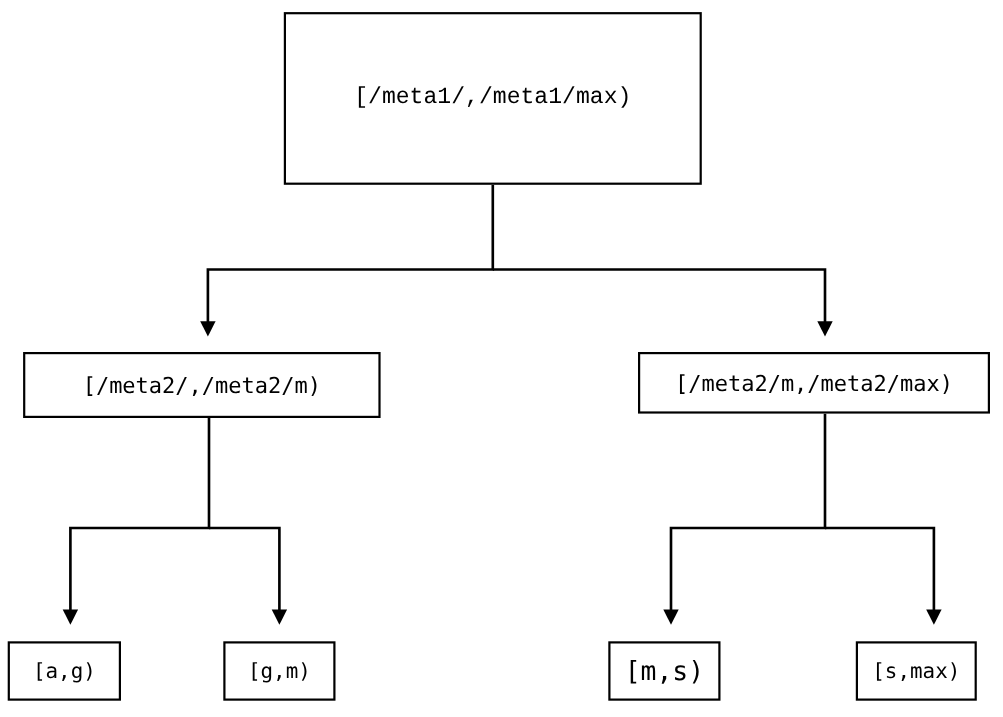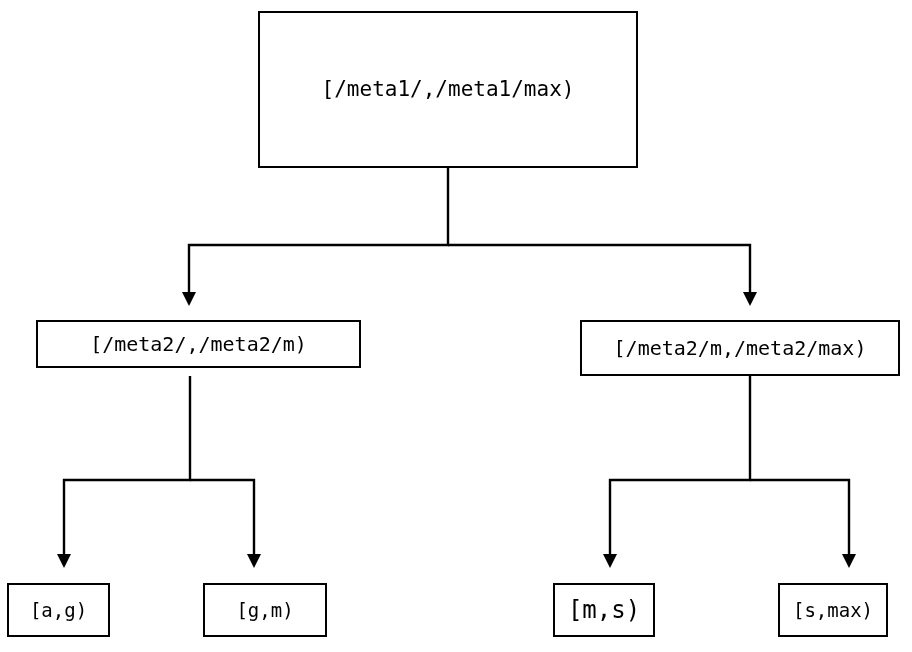--- a/index.html
+++ b/index.html
@@ -31,46 +31,47 @@
   .node-label {
     display: block;
     line-height: 1;
   }
   #node-root {
     left: 258px;
     top: 11px;
     width: 380px;
     height: 157px;
     font-size: 21px;
+    font-family: Liberation Mono, monospace;
   }
   #node-mid-left {
-    left: 36px;
+    left: 21px;
     top: 320px;
     width: 325px;
-    height: 48px;
+    height: 60px;
     font-size: 20px;
   }
   #node-mid-right {
     left: 580px;
     top: 320px;
     width: 320px;
     height: 56px;
     font-size: 20px;
   }
   #node-leaf-ag {
     left: 7px;
     top: 583px;
     width: 103px;
     height: 54px;
     font-size: 19px;
   }
   #node-leaf-gm {
     left: 203px;
     top: 583px;
-    width: 124px;
+    width: 102px;
     height: 54px;
     font-size: 19px;
   }
   #node-leaf-ms {
     left: 553px;
     top: 583px;
     width: 102px;
     height: 54px;
     font-size: 24px;
   }

